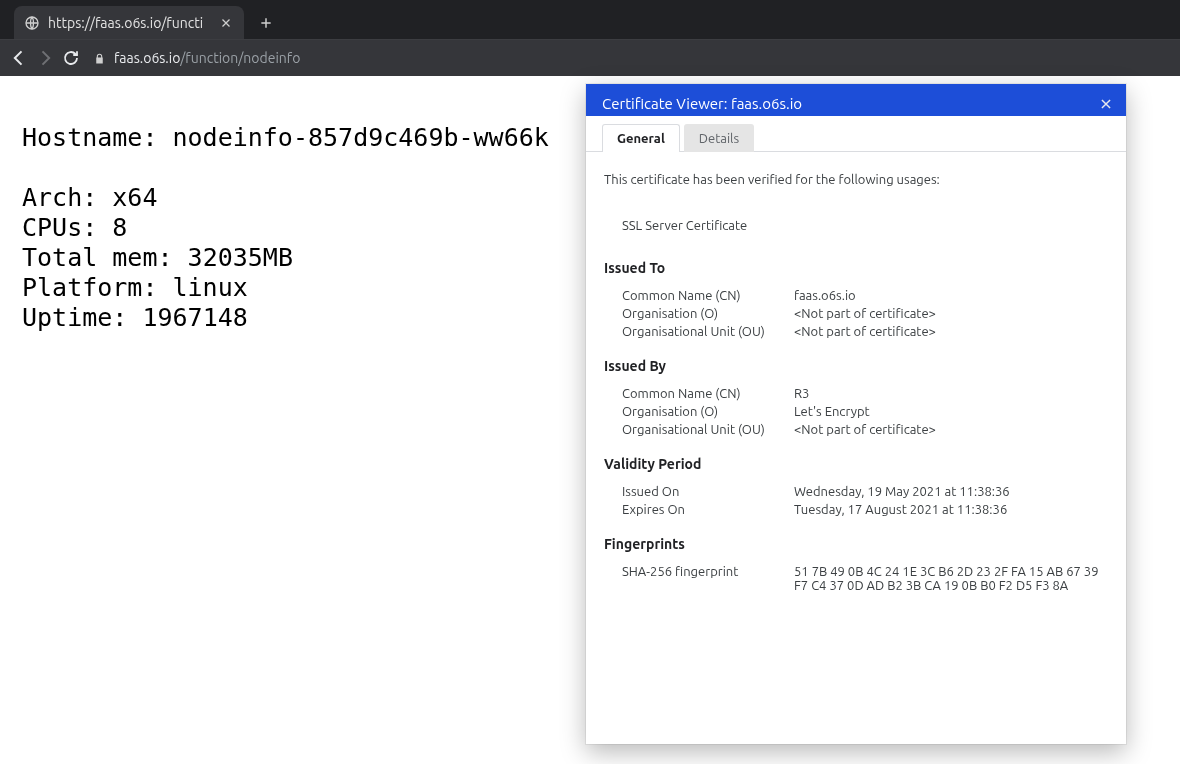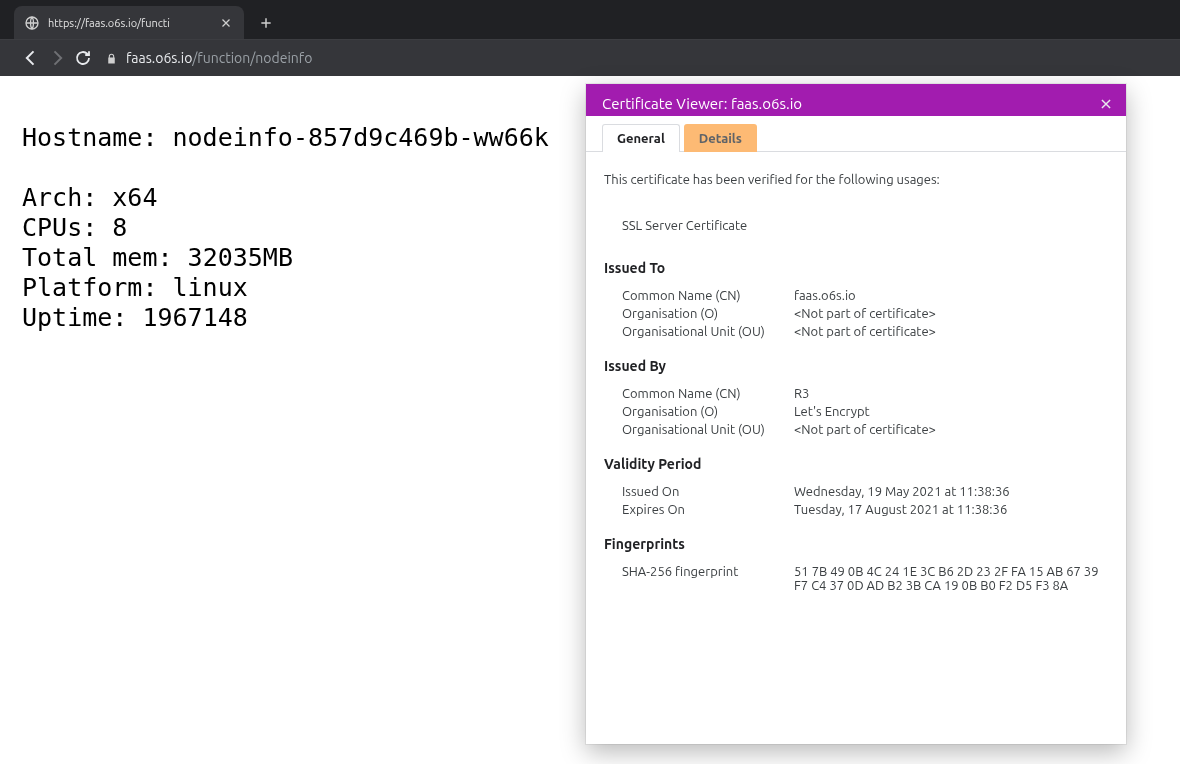--- a/index.html
+++ b/index.html
@@ -23,21 +23,21 @@
   }
   .tab {
     display: flex;
     align-items: center;
     height: 33px;
     background: #35363a;
     border-radius: 8px 8px 0 0;
     padding: 0 10px;
     width: 230px;
     color: #cfcfcf;
-    font-size: 11px;
+    font-size: 14px;
     gap: 8px;
     white-space: nowrap;
     overflow: hidden;
   }
   .tab .favicon {
     width: 16px; height: 16px; flex-shrink: 0;
     display: flex; align-items: center; justify-content: center;
   }
   .tab .title { overflow: hidden; text-overflow: clip; flex: 1; color: #e3e3e3; }
   .tab .close {
@@ -48,21 +48,21 @@
     width: 28px; height: 28px; margin-left: 8px; margin-bottom: 2px;
     display:flex; align-items:center; justify-content:center; color:#cfcfcf; cursor:pointer;
     border-radius: 50%;
   }
 
   .toolbar {
     height: 37px;
     background: #35363a;
     display: flex;
     align-items: center;
-    padding: 0 20px;
+    padding: 0 8px;
     gap: 4px;
     border-top: 1px solid #3c3d41;
   }
   .nav-btn {
     width: 22px; height: 22px; display:flex; align-items:center; justify-content:center;
     color:#cfcfcf; cursor:pointer;
   }
   .nav-btn.disabled { color:#6f7074; cursor:default; }
   .addr {
     flex: 1;
@@ -100,21 +100,21 @@
     width: 540px;
     height: 660px;
     background: #fff;
     box-shadow: 0 0 0 1px rgba(0,0,0,.06), 0 8px 24px rgba(0,0,0,.28);
     display:flex;
     flex-direction:column;
     font-size: 13px;
     color: #202124;
   }
   .cert-titlebar {
-    background: #a21caf;
+    background: #1d4ed8;
     color: #fff;
     height: 32px;
     display:flex;
     align-items:center;
     padding: 7px 10px 0 16px;
     font-size: 15px;
     justify-content: space-between;
   }
   .cert-titlebar .close {
     width: 20px; height: 20px; display:flex; align-items:center; justify-content:center;
@@ -128,22 +128,21 @@
   }
   .cert-tab {
     padding: 6px 14px 7px;
     color: #5f6368;
     cursor:pointer;
     border: 1px solid transparent;
     border-bottom: none;
     border-radius: 3px 3px 0 0;
     position: relative;
     bottom: -1px;
-    background:#fdba74;
-    font-weight:bold;
+    background:#e5e5e5;
   }
   .cert-tab.active {
     font-weight: 700;
     color: #202124;
     border-color: #dadce0;
     background: #fff;
   }
   .cert-body {
     padding: 20px 18px 18px 18px;
     overflow: auto;

